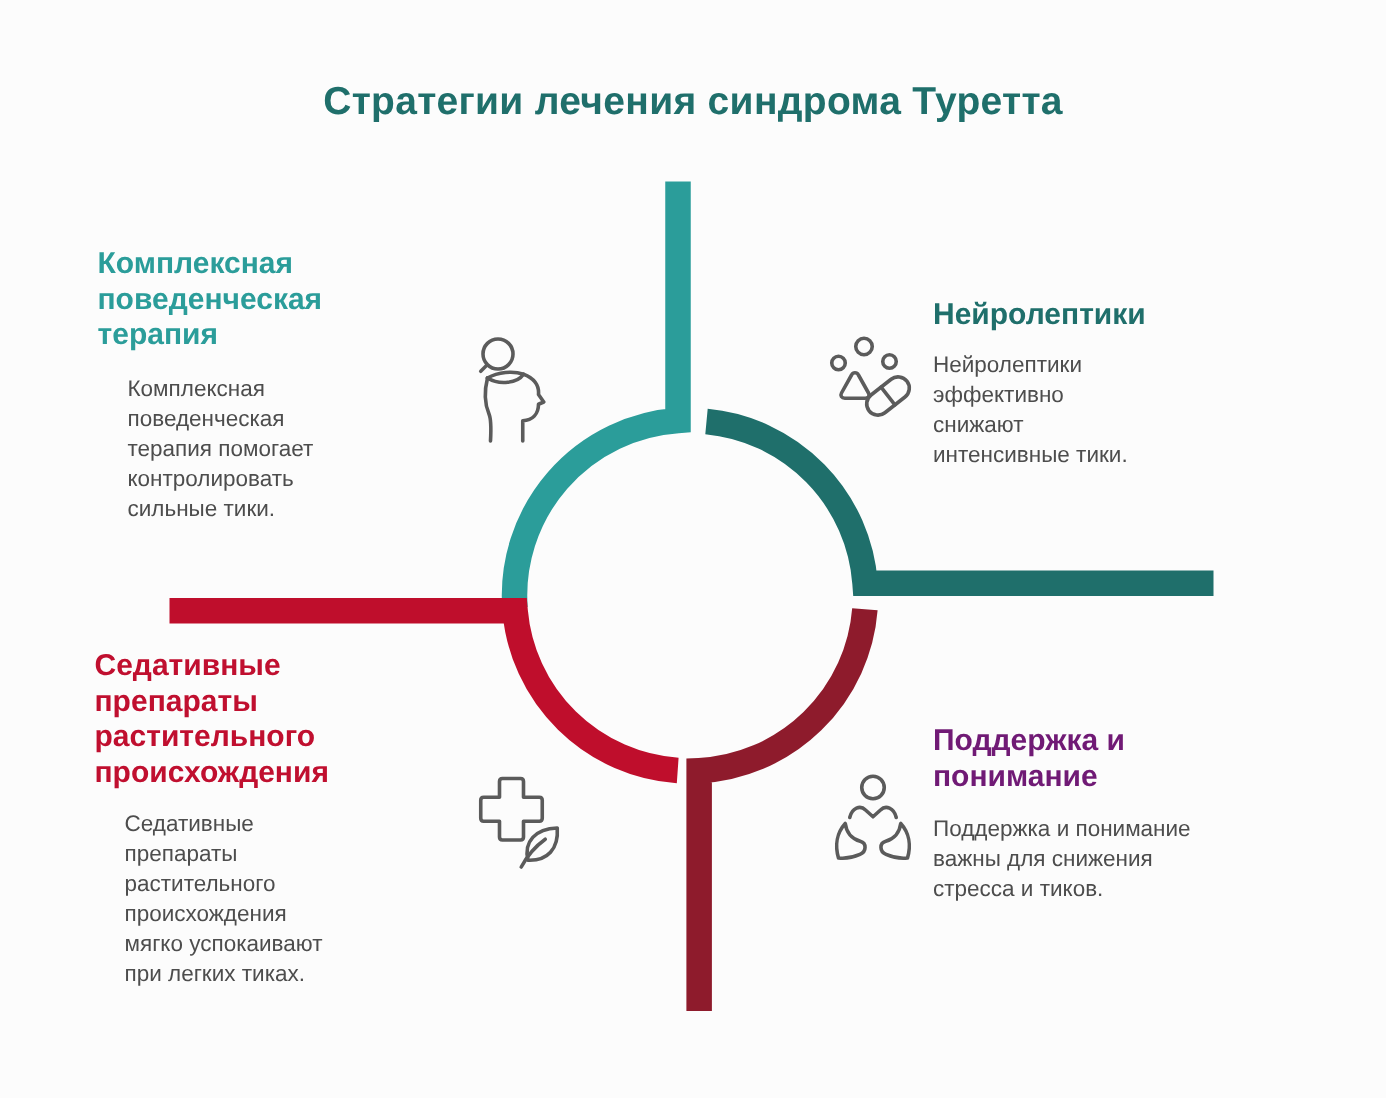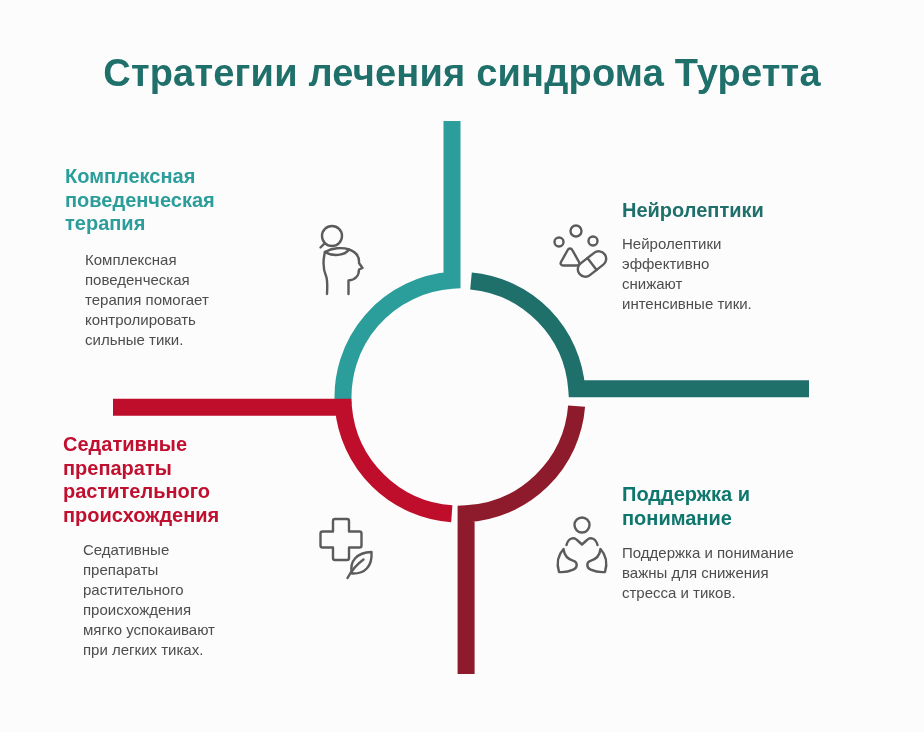--- a/index.html
+++ b/index.html
@@ -3,38 +3,38 @@
 <meta charset="utf-8">
 <style>
   html,body { margin:0; padding:0; background:#ffffff; }
   .canvas {
     position:relative; width:924px; height:732px;
     background:#fcfcfc; overflow:hidden;
     font-family:"Liberation Sans", sans-serif;
   }
   .title {
     position:absolute; top:52px; left:0; width:100%; margin:0;
-    text-align:center; font-size:38px; font-weight:bold;
+    text-align:center; font-size:26px; font-weight:bold;
     color:#1f6f6b; letter-spacing:0.2px;
   }
   .diagram { position:absolute; left:0; top:0; width:924px; height:732px; }
   .diagram path { fill:none; stroke-width:17; stroke-linejoin:miter; }
   .heading {
     position:absolute; font-size:20px; font-weight:bold;
     line-height:1.18; white-space:pre-line;
   }
   .body {
     position:absolute; font-size:15px; line-height:1.33;
     color:#4d4d4d; white-space:pre-line;
   }
   .align-right { text-align:left; }
   .c-teal-light { color:#2b9d9a; }
   .c-teal-dark  { color:#1f6f6b; }
   .c-red        { color:#c00f2f; }
-  .c-maroon     { color:#0f766e; }
+  .c-maroon     { color:#701a75; }
   .icon { position:absolute; }
   .icon path, .icon circle, .icon line, .icon rect {
     fill:none; stroke:#5b5b5b; stroke-width:2.4;
     stroke-linecap:round; stroke-linejoin:round;
   }
   .icon .bgfill { fill:#fcfcfc; }
 </style>
 </head>
 <body>
 

